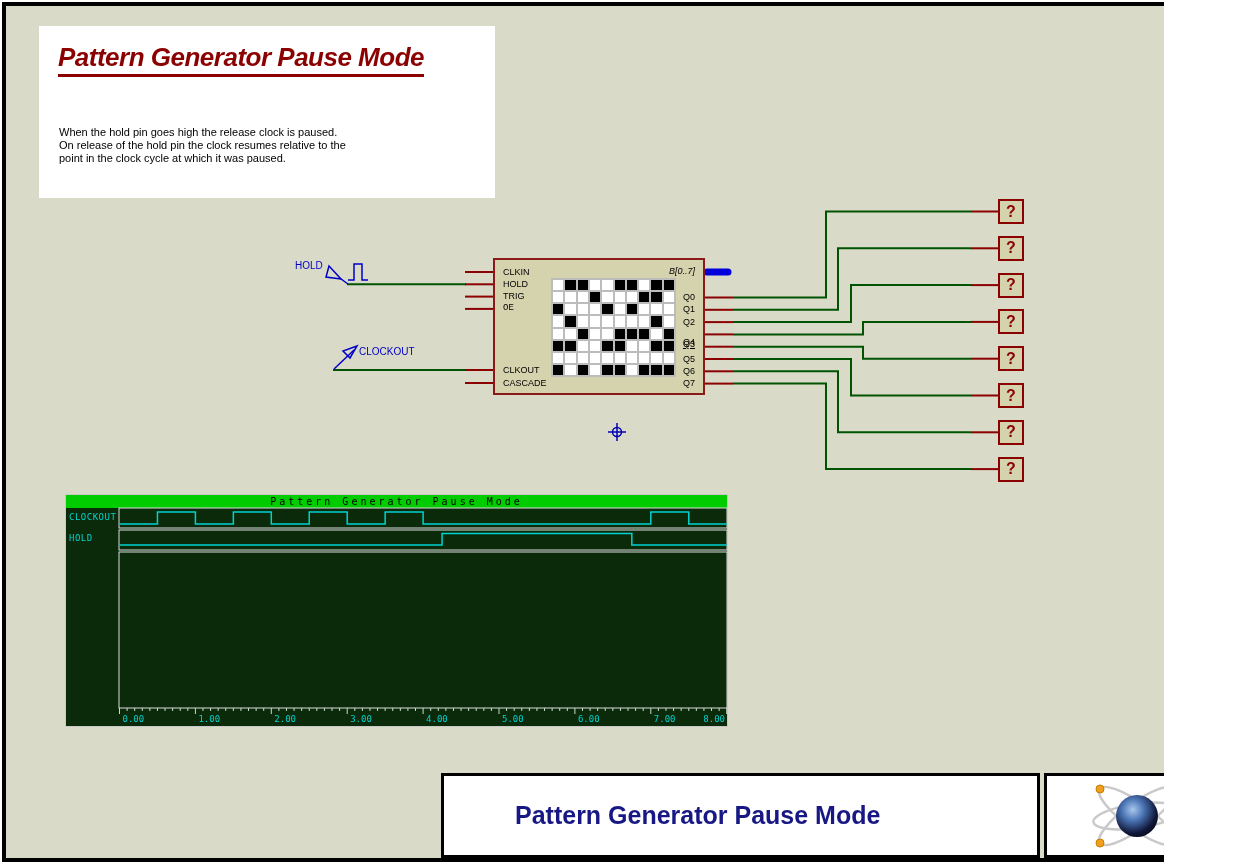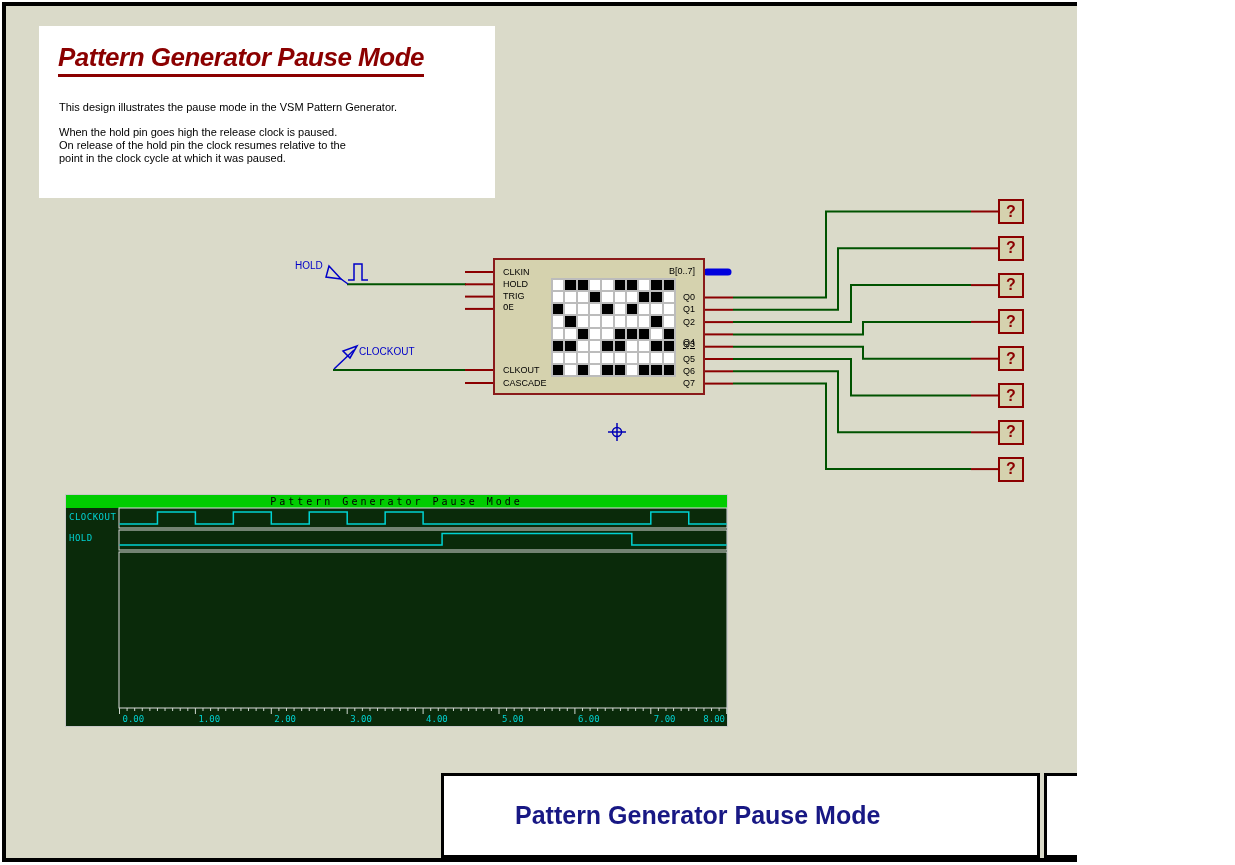--- a/index.html
+++ b/index.html
@@ -1,16 +1,16 @@
 <!DOCTYPE html>
 <html><head>
 <meta charset="utf-8">
 <style>
   html,body{margin:0;padding:0;background:#fff;}
-  #screen{position:relative;width:1077px;height:865px;background:#ffffff;overflow:hidden;
+  #screen{position:relative;width:1164px;height:865px;background:#ffffff;overflow:hidden;
           font-family:"Liberation Sans",sans-serif;}
   #frame{position:absolute;left:2px;top:2px;width:1231px;height:860px;box-sizing:border-box;
          border:4px solid #000;background:#dadac9;}
   .abs{position:absolute;}
   
   #note-box{left:39px;top:26px;width:456px;height:172px;background:#fff;}
   #note-title{position:absolute;left:19px;top:16px;font-size:26px;font-weight:bold;font-style:italic;
               color:#8b0000;border-bottom:3px solid #8b0000;padding-bottom:1px;letter-spacing:-0.5px;}
   .note-par{position:absolute;left:20px;font-size:11px;color:#000;line-height:13px;white-space:pre;}
   
@@ -48,21 +48,20 @@
   svg{display:block;}
 </style>
 </head>
 <body>
 
 <div id="screen">
   <div id="frame"></div>
 
   <div class="abs" id="note-box">
     <div id="note-title">Pattern Generator Pause Mode</div>
-    <div class="note-par" style="top:75px;">This design illustrates the pause mode in the VSM Pattern Generator.</div>
     <div class="note-par" style="top:100px;">When the hold pin goes high the release clock is paused.</div>
     <div class="note-par" style="top:113px;">On release of the hold pin the clock resumes relative to the</div>
     <div class="note-par" style="top:126px;">point in the clock cycle at which it was paused.</div>
   </div>
 
   <svg class="abs" style="left:0;top:0;" width="1235" height="865">
     <g stroke="#005300" stroke-width="2" fill="none">
       <path d="M347 284.3 H466"></path>
       <path d="M333 370 H466"></path>
       <path d="M733 297.5 H826 V211.5 H971"></path>
@@ -112,21 +111,21 @@
       <circle cx="617" cy="432" r="4.5"></circle>
       <path d="M617 423 V441"></path>
         <path d="M608 432 H626"></path>
     </g>
   </svg>
 
   <div class="abs net-label" style="left:295px;top:260px;">HOLD</div>
   <div class="abs net-label" style="left:359px;top:346px;">CLOCKOUT</div>
 
   <div class="abs" id="component">
-    <div class="pin-label pin-right" style="top:6px;">B[0..7]</div>
+    <div class="pin-label pin-right" style="top:6px;font-style:italic;">B[0..7]</div>
     <div id="pattern-grid">
         <div class="grid-cell cell-off"></div>
         <div class="grid-cell cell-on"></div>
         <div class="grid-cell cell-on"></div>
         <div class="grid-cell cell-off"></div>
         <div class="grid-cell cell-off"></div>
         <div class="grid-cell cell-on"></div>
         <div class="grid-cell cell-on"></div>
         <div class="grid-cell cell-off"></div>
         <div class="grid-cell cell-on"></div>

